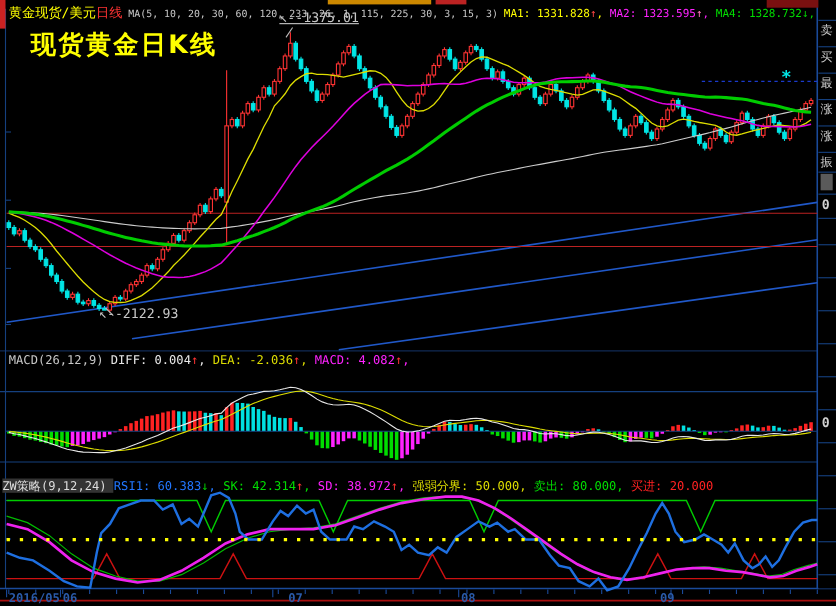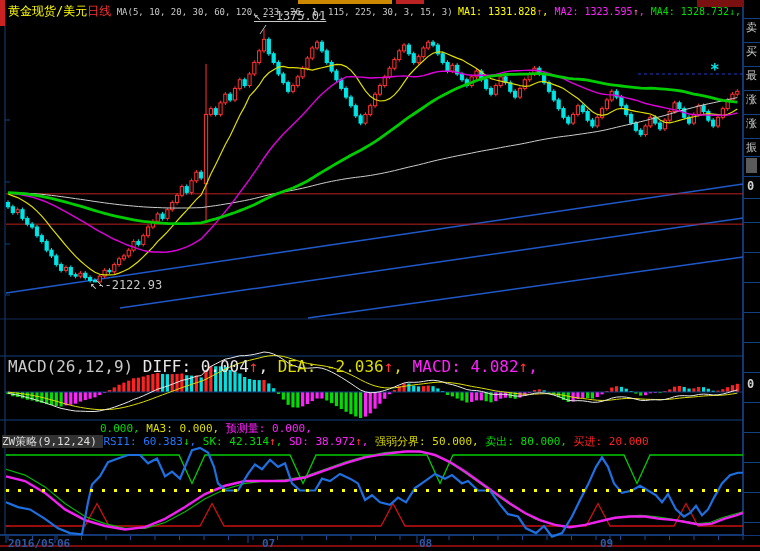--- a/index.html
+++ b/index.html
@@ -1,21 +1,21 @@
 <!DOCTYPE html>
 <html><head>
 <meta charset="utf-8">
 <style>
   html,body{margin:0;padding:0;background:#000;}
   .screen{position:relative;width:760px;height:551px;background:#000;overflow:hidden;
           font-family:"DejaVu Sans Mono",monospace;}
   svg{position:absolute;left:0;top:0;}
   .hdr{position:absolute;white-space:nowrap;overflow:hidden;}
   #hdr-main{left:8px;top:3px;width:736px;font-size:12px;}
-  #hdr-macd{left:8px;top:321px;font-size:16px;margin-top:36px;}
+  #hdr-macd{left:8px;top:321px;font-size:11px;}
   #zw1{left:100px;top:421px;font-size:11px;}
   #zw2{left:2px;top:434px;font-size:11px;}
   .watermark{position:absolute;left:28px;top:25px;font:bold 23px "DejaVu Sans",sans-serif;
              color:#ffff00;letter-spacing:2px;}
   .anno{position:absolute;color:#c8c8c8;font-size:12px;white-space:nowrap;}
   #anno-high{left:254px;top:9px;text-decoration:underline;}
   #anno-low{left:90px;top:278px;}
   .marker{position:absolute;left:710px;top:60px;color:#00e5e5;font-size:16px;font-weight:bold;}
   #sidebar{position:absolute;left:744px;top:0;width:16px;height:535px;background:#000;}
   .sb-sep{position:absolute;left:0;width:16px;height:0;border-top:1px solid #15407f;}
@@ -563,25 +563,25 @@
       <polyline points="6,502.334 18,507.0672 30,509.4338 45,518.9002 58,528.3666 70,533.0998 82,534.2831 88,502.334 92,484.5845 100,476.3014 108,462.1018 118,458.5519 128,455.002 140,455.002 148,463.2851 157,458.5519 165,476.3014 172,471.5682 180,478.668 192,450.2688 200,447.9022 208,452.6354 214,466.835 218,483.4012 226,490.501 238,490.501 248,473.9348 255,464.4684 262,469.2016 270,459.73519999999996 278,466.835 285,463.2851 292,483.4012 300,490.501 315,490.501 322,478.668 330,481.0346 340,473.9348 350,478.668 358,483.4012 365,499.9674 372,495.2342 380,502.334 390,504.7006 398,497.6008 406,502.334 415,488.1344 425,481.0346 435,473.9348 445,478.668 452,475.1181 462,483.4012 468,481.0346 478,490.501 490,490.501 500,504.7006 508,514.167 518,516.5336 526,528.3666 536,533.0998 544,526 552,536.6497 562,533.0998 572,516.5336 580,499.9674 588,484.5845 596,466.835 602,457.3686 608,466.835 614,483.4012 622,492.8676 632,490.501 640,485.7678 648,490.501 656,495.2342 662,502.334 668,494.0509 676,509.4338 684,516.5336 690,512.9837 696,505.8839 702,515.3503 708,509.4338 714,497.6008 722,483.4012 730,475.1181 738,472.7515 743,472.7515" fill="none" stroke="#1e6fe0" stroke-width="2.2"></polyline>
       <line x1="6" y1="490.501" x2="752" y2="490.501" stroke="#ffff00" stroke-width="3" stroke-dasharray="3 9"></line>
     </svg>
   <div id="strips">
       <div class="strip" style="left: 0px; top: 0px; width: 5px; height: 26px; background: rgb(204, 34, 34);"></div>
       <div class="strip" style="left: 298px; top: 0px; width: 94px; height: 4px; background: rgb(204, 136, 0);"></div>
       <div class="strip" style="left: 396px; top: 0px; width: 28px; height: 4px; background: rgb(187, 34, 34);"></div>
       <div class="strip" style="left: 697px; top: 0px; width: 63px; height: 7px; background: rgb(122, 16, 16);"></div>
     </div>
   <div class="hdr" id="hdr-main"><span style="color: rgb(255, 255, 0); font-size: 12px;">黄金现货/美元</span><span style="color: rgb(255, 51, 51); font-size: 12px;">日线</span><span style="color: rgb(200, 200, 200); font-size: 9px;"> MA(5, 10, 20, 30, 60, 120, 233, 26, 1, 115, 225, 30, 3, 15, 3) </span><span style="color: rgb(255, 255, 0); font-size: 10px;">MA1: 1331.828</span><span style="color: rgb(255, 68, 68); font-size: 10px;">↑</span><span style="color: rgb(255, 255, 0); font-size: 10px;">, </span><span style="color: rgb(255, 34, 255); font-size: 10px;">MA2: 1323.595</span><span style="color: rgb(255, 119, 187); font-size: 10px;">↑</span><span style="color: rgb(255, 34, 255); font-size: 10px;">, </span><span style="color: rgb(0, 221, 0); font-size: 10px;">MA4: 1328.732</span><span style="color: rgb(0, 204, 0); font-size: 10px;">↓</span><span style="color: rgb(0, 221, 0); font-size: 10px;">, </span></div>
+  <div class="watermark">现货黄金日K线</div>
   <div class="anno" id="anno-high">↖--1375.01</div>
   <div class="anno" id="anno-low">↖--2122.93</div>
   <div class="marker">*</div>
   <div class="hdr" id="hdr-macd"><span style="color: rgb(200, 200, 200);">MACD(26,12,9) </span><span style="color: rgb(232, 232, 232);">DIFF: 0.004</span><span style="color: rgb(255, 51, 51);">↑</span><span style="color: rgb(232, 232, 232);">, </span><span style="color: rgb(221, 221, 0);">DEA: -2.036</span><span style="color: rgb(255, 51, 51);">↑</span><span style="color: rgb(221, 221, 0);">, </span><span style="color: rgb(255, 34, 255);">MACD: 4.082</span><span style="color: rgb(255, 51, 51);">↑</span><span style="color: rgb(255, 34, 255);">,</span></div>
-  <div class="hdr" id="zw1"><span style="color: rgb(0, 221, 0);">0.000, </span><span style="color: rgb(221, 221, 0);">MA3: 0.000, </span><span style="color: rgb(255, 34, 255);">预测量: 0.000,</span></div>
   <div class="hdr" id="zw2"><span style="color: rgb(221, 221, 221); background: rgb(51, 51, 51);">ZW策略(9,12,24) </span><span style="color: rgb(34, 119, 255);">RSI1: 60.383</span><span style="color: rgb(0, 204, 0);">↓</span><span style="color: rgb(34, 119, 255);">, </span><span style="color: rgb(0, 221, 0);">SK: 42.314</span><span style="color: rgb(255, 51, 51);">↑</span><span style="color: rgb(0, 221, 0);">, </span><span style="color: rgb(255, 34, 255);">SD: 38.972</span><span style="color: rgb(255, 51, 51);">↑</span><span style="color: rgb(255, 34, 255);">, </span><span style="color: rgb(221, 221, 0);">强弱分界: 50.000, </span><span style="color: rgb(0, 221, 0);">卖出: 80.000, </span><span style="color: rgb(255, 34, 34);">买进: 20.000</span></div>
   <div id="sidebar">
       <div class="sb-sep" style="top: 18px;"></div>
       <div class="sb-sep" style="top: 42px;"></div>
       <div class="sb-sep" style="top: 66px;"></div>
       <div class="sb-sep" style="top: 90px;"></div>
       <div class="sb-sep" style="top: 114px;"></div>
       <div class="sb-sep" style="top: 138px;"></div>
       <div class="sb-sep" style="top: 156px;"></div>
       <div class="sb-sep" style="top: 176px;"></div>

